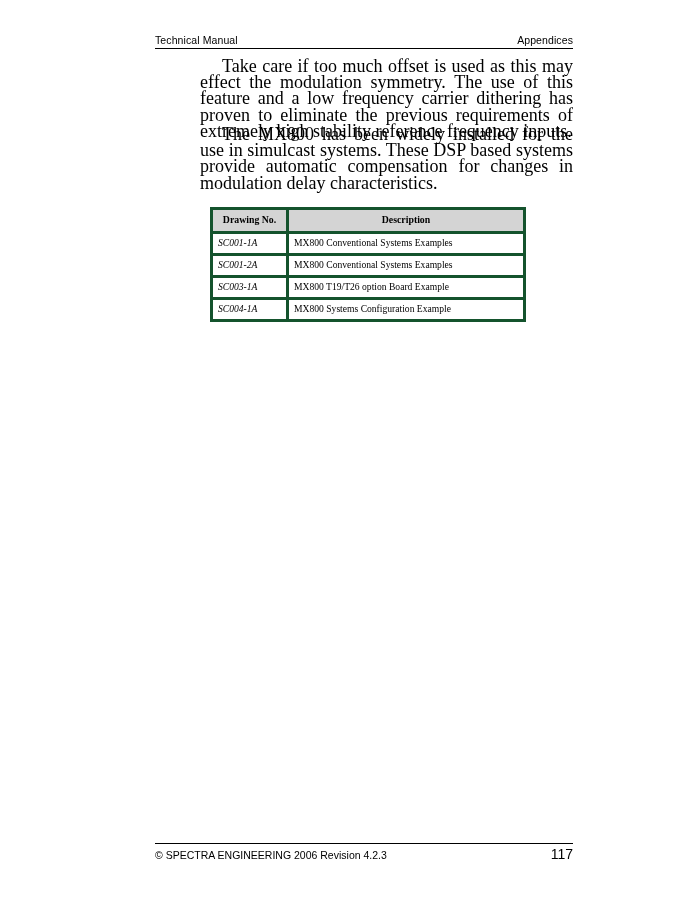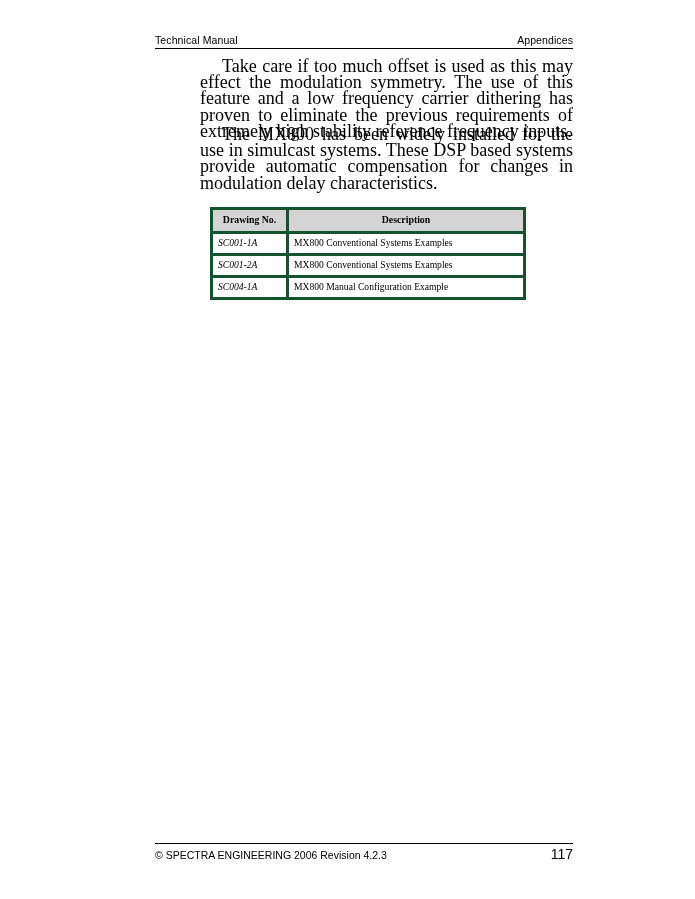--- a/index.html
+++ b/index.html
@@ -154,22 +154,26 @@
       <tbody>
         <tr>
           <td class="no">SC001-1A</td>
           <td class="desc">MX800 Conventional Systems Examples</td>
         </tr>
         <tr>
           <td class="no">SC001-2A</td>
           <td class="desc">MX800 Conventional Systems Examples</td>
         </tr>
         <tr>
+          <td class="no">SC003-1A</td>
+          <td class="desc">MX800 T19/T26 option Board Example</td>
+        </tr>
+        <tr>
           <td class="no">SC004-1A</td>
-          <td class="desc">MX800 Manual Configuration Example</td>
+          <td class="desc">MX800 Systems Configuration Example</td>
         </tr>
       </tbody>
     </table>
   </div>
 
   <div class="footer">
     <div class="footer-rule"></div>
     <div class="footer-row">
       <span class="footer-left">© SPECTRA ENGINEERING 2006 Revision 4.2.3</span>
       <span class="footer-right">117</span>

